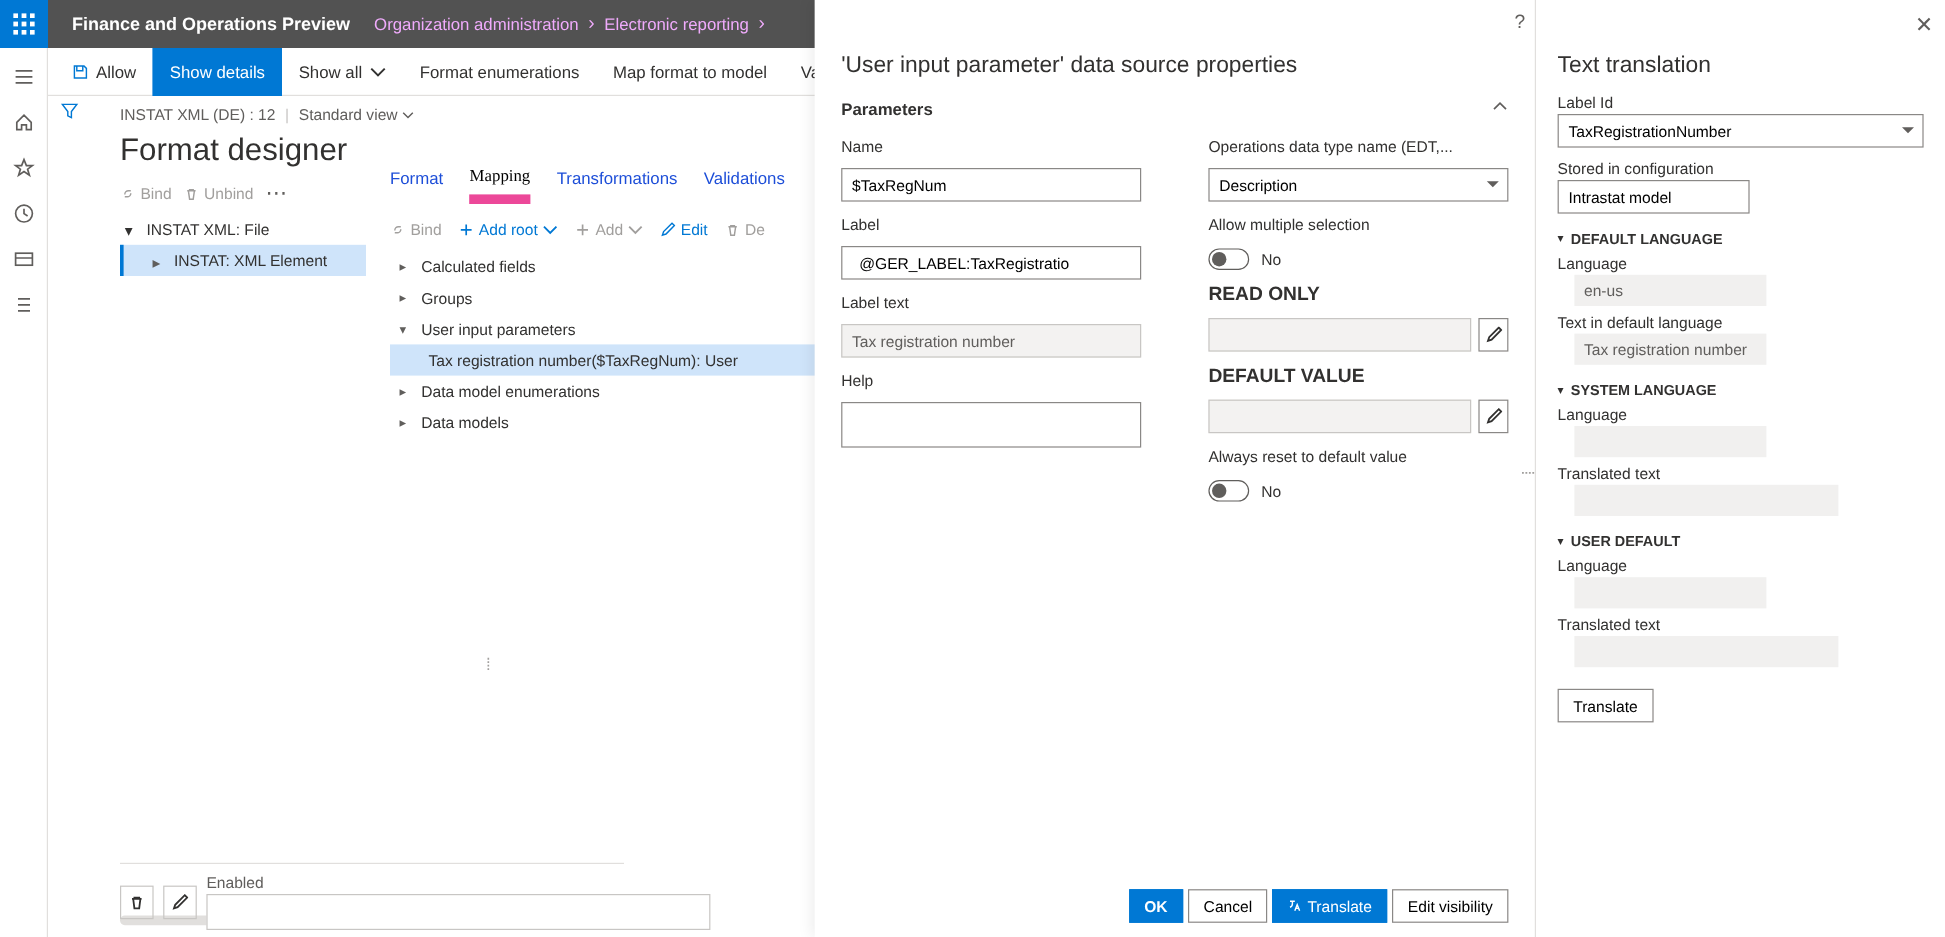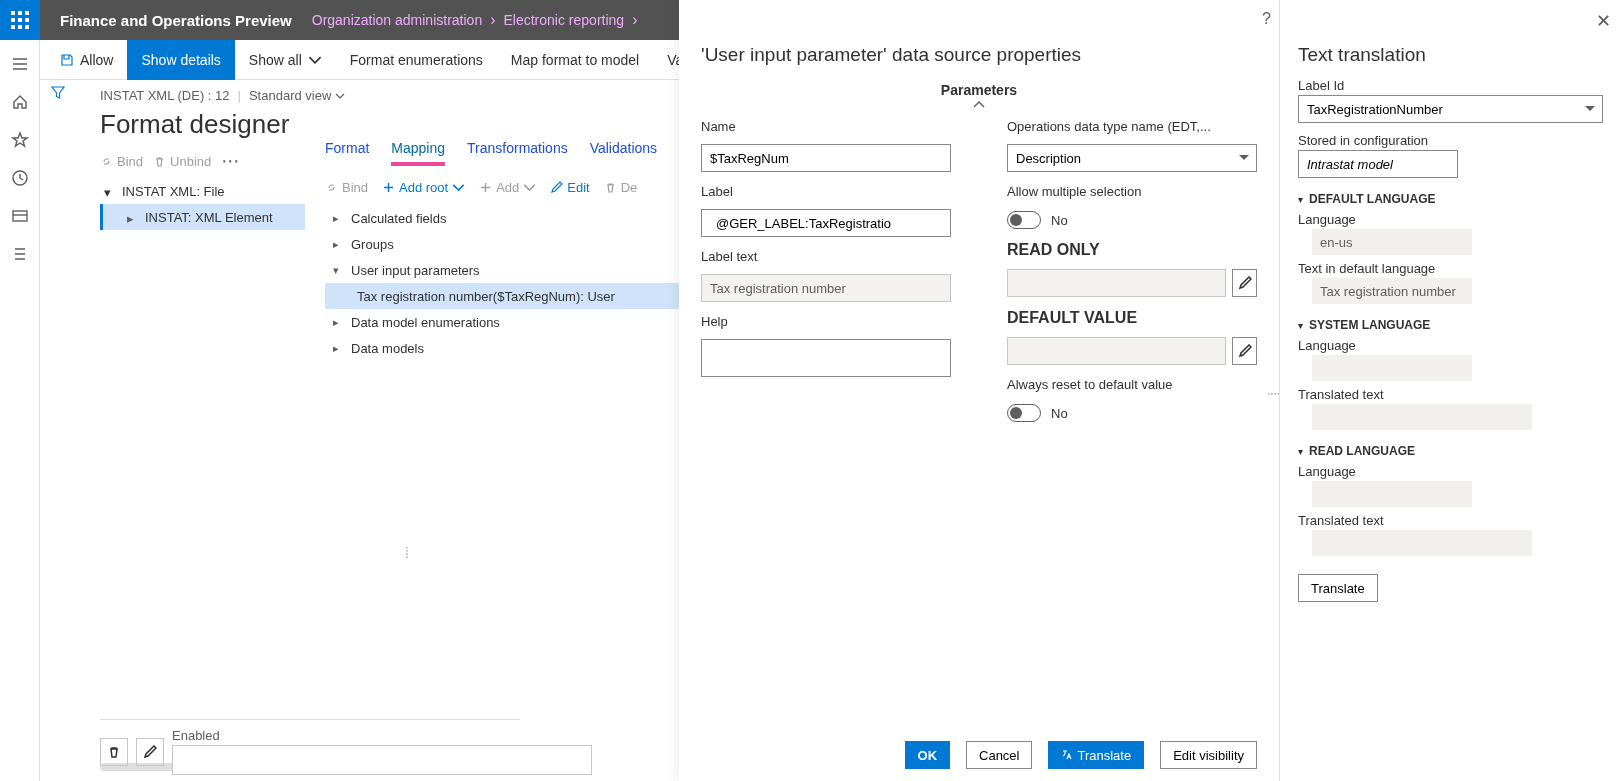--- a/index.html
+++ b/index.html
@@ -28,48 +28,48 @@
 .link-btn svg { width: 13px; height: 13px; }
 .more-dots { color: #605e5c; font-size: 18px; letter-spacing: 2px; cursor: pointer; }
 .content-columns { display: flex; height: calc(100% - 120px); }
 .col-left { width: 225px; padding-left: 20px; }
 .col-right { flex: 1; padding-left: 20px; }
 .tree-row { display: flex; align-items: center; height: 26px; font-size: 13px; gap: 6px; cursor: pointer; }
 .tree-row.selected { background: #cfe4fa; border-left: 3px solid #0078d4; }
 .tree-caret { width: 12px; height: 12px; display: inline-block; }
 .tabs { display: flex; gap: 22px; margin-bottom: 6px; }
 .tab { font-size: 14px; color: #1d4ed8; padding-bottom: 6px; cursor: pointer; }
-.tab.active { color: #0369a1; border-bottom: 4px solid #ec4899; }
+.tab.active { color: #000000; border-bottom: 8px solid #ec4899; font-family: Liberation Serif, serif; }
 .second-action-row { display: flex; align-items: center; gap: 14px; padding: 8px 0 10px 0; flex-wrap: wrap; }
 .map-tree-row { display: flex; align-items: center; height: 26px; font-size: 13px; gap: 6px; padding-left: 8px; cursor: pointer; }
 .map-tree-row.selected { background: #cfe4fa; }
 .map-tree-caret { color: #605e5c; font-size: 11px; width: 12px; }
 .panel-main { width: 600px; background: #fff; padding: 14px 22px 60px 22px; display: flex; flex-direction: column; overflow: auto; position: relative; }
 .panel-translate { width: 342px; background: #fff; padding: 14px 18px 20px 18px; border-left: 1px solid #e1dfdd; position: relative; overflow: auto; }
 .panel-help { position: absolute; top: 10px; right: 8px; color: #605e5c; font-size: 16px; cursor: pointer; }
 .panel-close { position: absolute; top: 10px; right: 10px; color: #605e5c; font-size: 18px; cursor: pointer; }
 .panel-title { font-size: 19px; font-weight: 400; margin: 30px 0 16px 0; }
-.section-header { display: flex; align-items: center; justify-content: space-between; cursor: pointer; flex-direction: column; }
+.section-header { display: flex; align-items: center; justify-content: space-between; margin-bottom: 12px; cursor: pointer; }
 .section-title { font-size: 14px; font-weight: 600; }
 .chevron svg { width: 14px; height: 14px; }
 .form-grid { display: flex; gap: 56px; }
 .form-col { flex: 1; display: flex; flex-direction: column; gap: 8px; }
 .form-label { font-size: 13px; color: #323130; margin-bottom: 2px; margin-top: 4px; }
 .form-label.bold { font-weight: 700; text-transform: uppercase; font-size: 16px; }
 .form-input { border: 1px solid #8a8886; height: 28px; padding: 0 8px; font-size: 13px; width: 100%; background: #fff; }
 .form-input.readonly { background: #f3f2f1; border: 1px solid #c8c6c4; color: #605e5c; }
 .select-wrap { position: relative; }
 .select-wrap::after { content: ""; position: absolute; right: 8px; top: 11px; border-left: 5px solid transparent; border-right: 5px solid transparent; border-top: 5px solid #605e5c; pointer-events: none; }
 .input-row { display: flex; align-items: center; gap: 6px; }
 .edit-square { width: 28px; height: 28px; border: 1px solid #8a8886; display: flex; align-items: center; justify-content: center; cursor: pointer; }
 .edit-square svg { width: 14px; height: 14px; stroke: #323130; fill: none; stroke-width: 1.5; }
 .toggle-row { display: flex; align-items: center; gap: 10px; margin-top: 2px; }
 .toggle { width: 34px; height: 18px; border: 1px solid #605e5c; border-radius: 9px; position: relative; cursor: pointer; }
 .toggle::after { content: ""; position: absolute; top: 2px; left: 2px; width: 12px; height: 12px; background: #605e5c; border-radius: 50%; }
-.panel-footer { position: absolute; bottom: 12px; right: 22px; display: flex; gap: 16px; }
+.panel-footer { position: absolute; bottom: 12px; right: 22px; display: flex; gap: 4px; }
 .btn { height: 28px; padding: 0 12px; border: 1px solid #8a8886; background: #fff; font-size: 13px; cursor: pointer; display: inline-flex; align-items: center; gap: 4px; }
 .btn.primary { background: #0078d4; color: #fff; border-color: #0078d4; font-weight: 600; }
 .btn.primary2 { background: #0078d4; color: #fff; border-color: #0078d4; }
 .tr-title { font-size: 19px; font-weight: 400; margin: 30px 0 12px 0; }
 .tr-sub { font-size: 19px; font-weight: 400; margin-bottom: 18px; line-height: 1.3; }
 .tr-section-header { display: flex; align-items: center; gap: 6px; margin: 14px 0 6px 0; cursor: pointer; }
 .tr-section-header .caret { font-size: 10px; }
 .tr-section-header .lbl { font-size: 12px; font-weight: 700; }
 .tr-label { font-size: 13px; margin-top: 6px; }
 .tr-readonly { background: #f1f0ef; height: 26px; display: flex; align-items: center; padding: 0 8px; color: #605e5c; font-size: 13px; margin-left: 14px; margin-top: 2px; width: 160px; }
@@ -403,21 +403,21 @@
   <span class="splitter-handle2">⁞</span>
 
   <div class="panel-translate">
     <div class="panel-close">✕</div>
     <div class="tr-title">Text translation</div>
 
     <div class="form-label">Label Id</div>
     <div class="select-wrap"><input class="form-input" value="TaxRegistrationNumber" style=""></div>
 
     <div class="form-label" style="margin-top:10px;">Stored in configuration</div>
-    <input class="form-input" style="width: 160px; font-style: italic;" value="Intrastat model">
+    <input class="form-input" style="width: 160px;" value="Intrastat model">
 
     <div class="tr-section-header">
       <span class="caret">▾</span>
       <span class="lbl">DEFAULT LANGUAGE</span>
     </div>
     <div class="tr-label">Language</div>
     <div class="tr-readonly">en-us</div>
     <div class="tr-label">Text in default language</div>
     <div class="tr-readonly">Tax registration number</div>
 
@@ -425,21 +425,21 @@
       <span class="caret">▾</span>
       <span class="lbl">SYSTEM LANGUAGE</span>
     </div>
     <div class="tr-label">Language</div>
     <div class="tr-readonly"></div>
     <div class="tr-label">Translated text</div>
     <div class="tr-readonly wide"></div>
 
     <div class="tr-section-header">
       <span class="caret">▾</span>
-      <span class="lbl">READ LANGUAGE</span>
+      <span class="lbl">USER DEFAULT</span>
     </div>
     <div class="tr-label">Language</div>
     <div class="tr-readonly"></div>
     <div class="tr-label">Translated text</div>
     <div class="tr-readonly wide"></div>
 
     <button class="btn" style="margin-top:18px;">
         <span>Translate</span>
       </button>
   </div>

